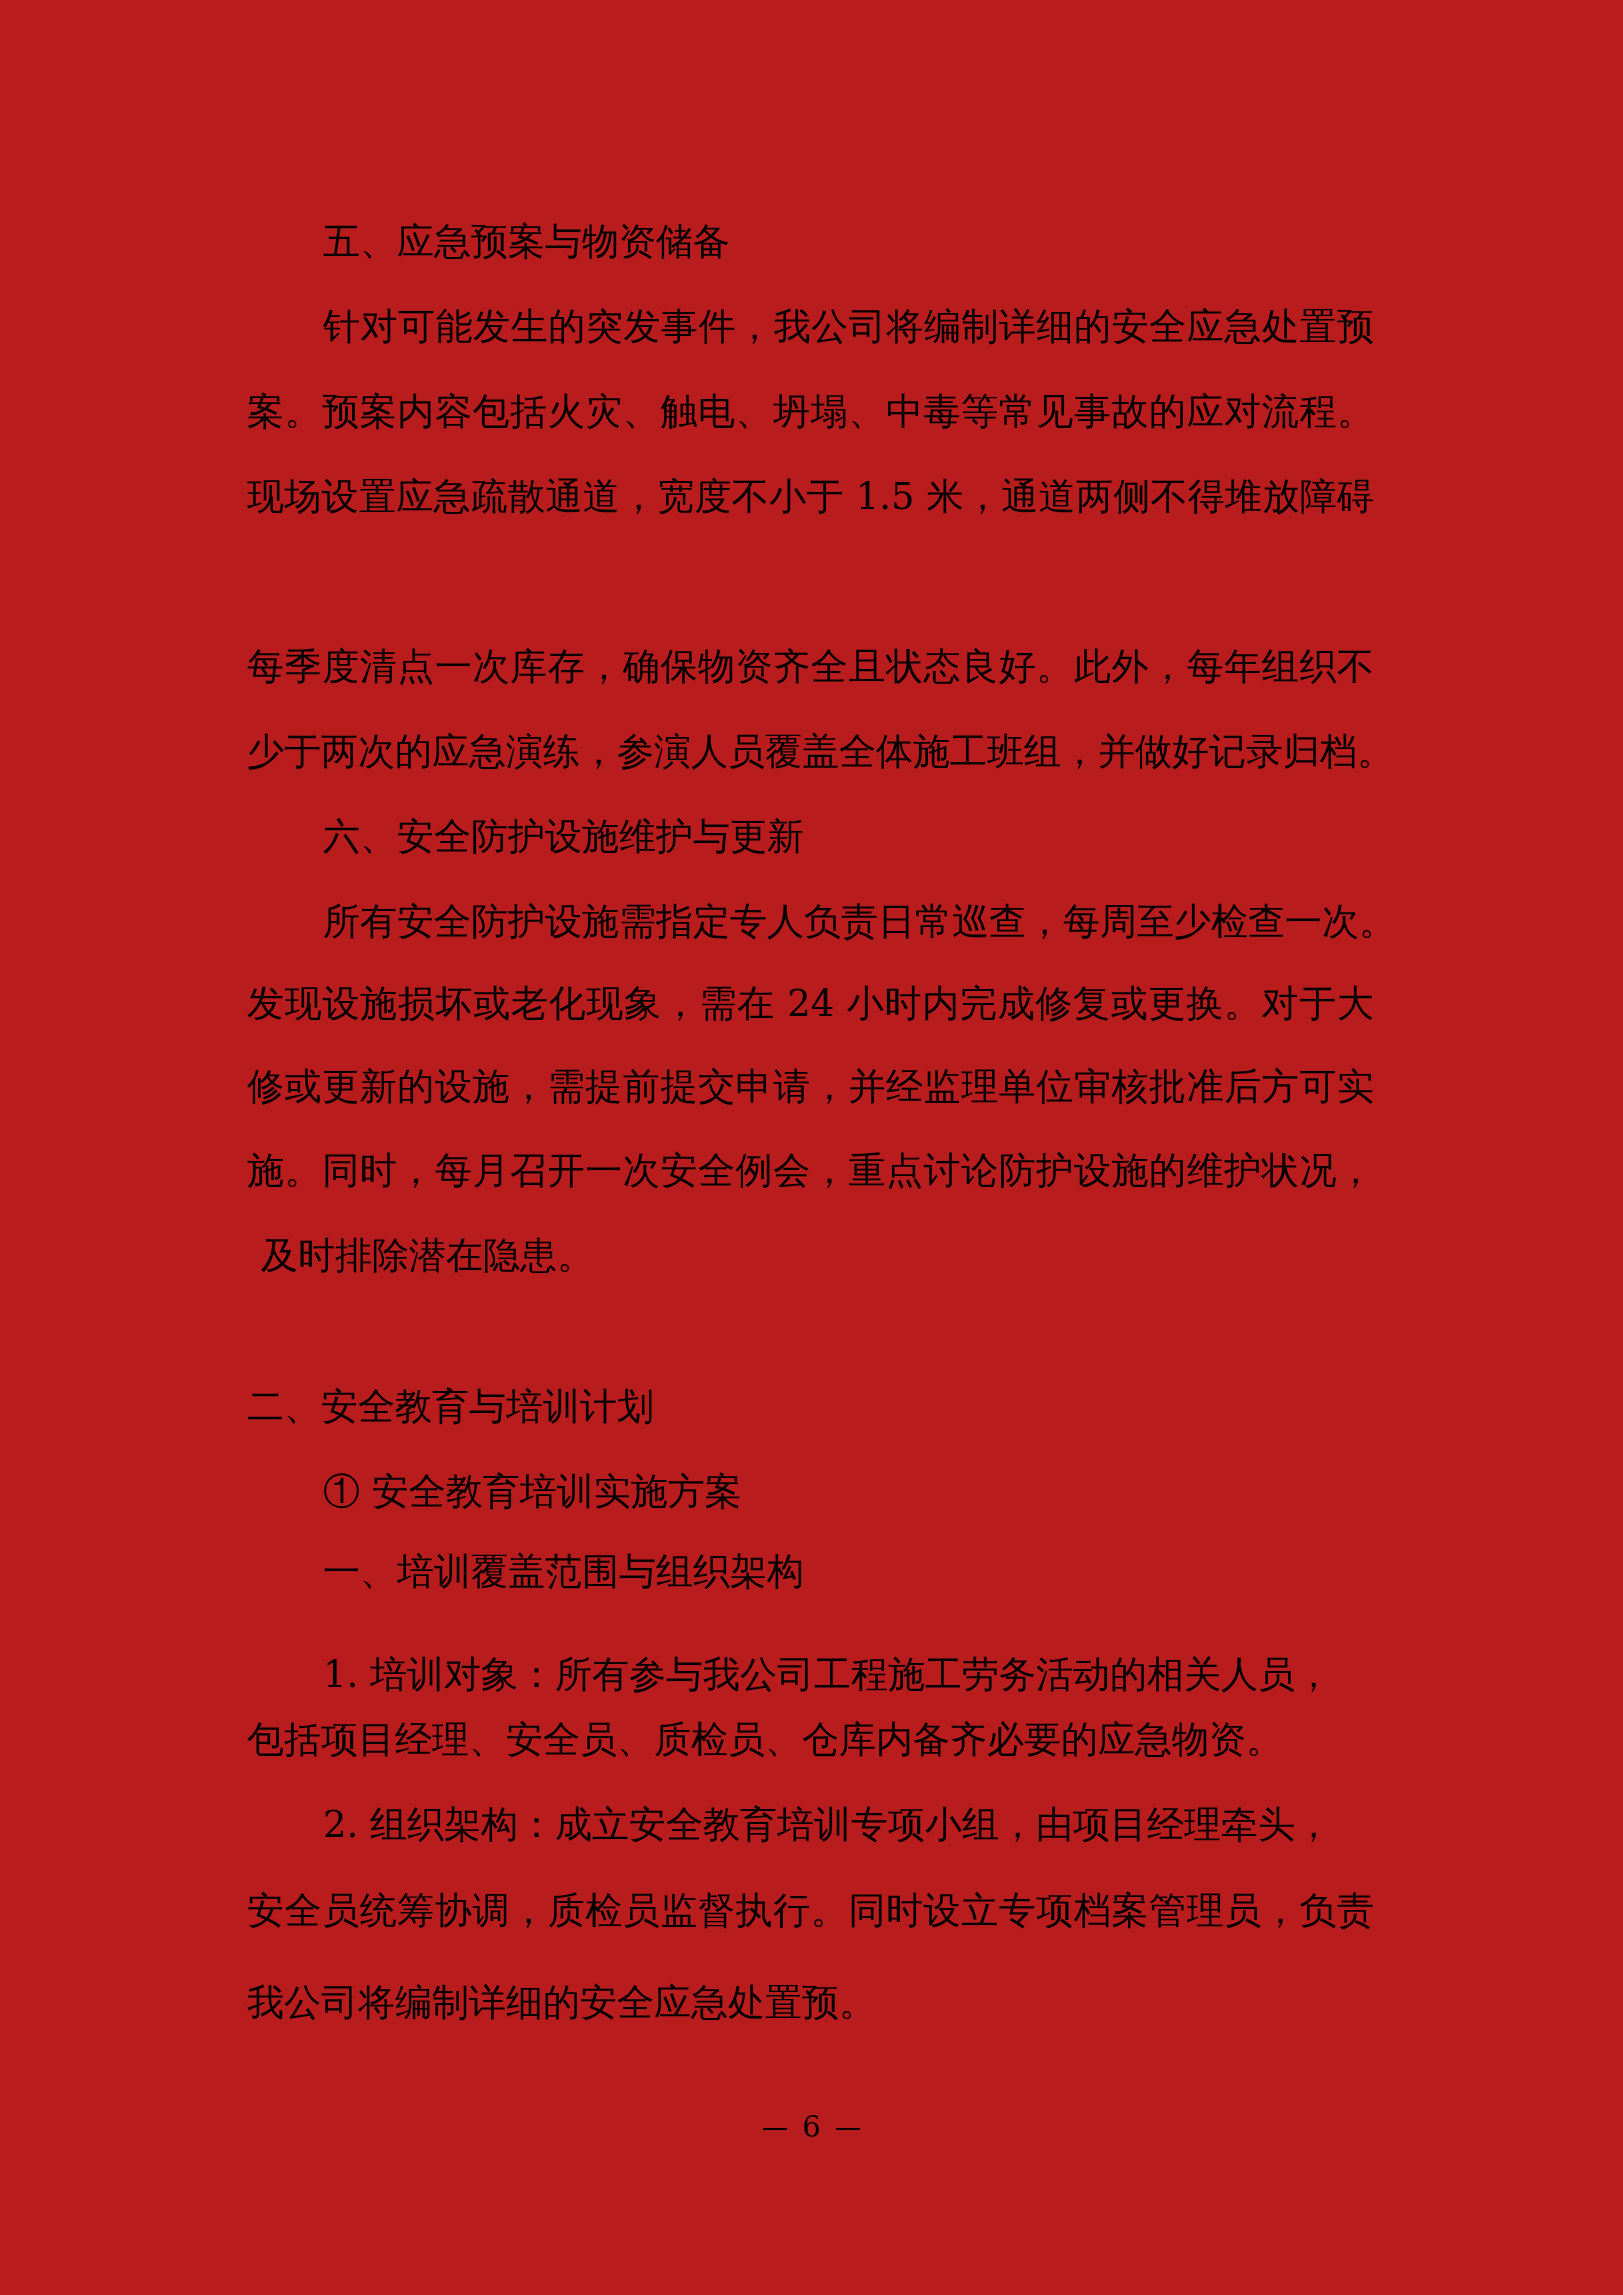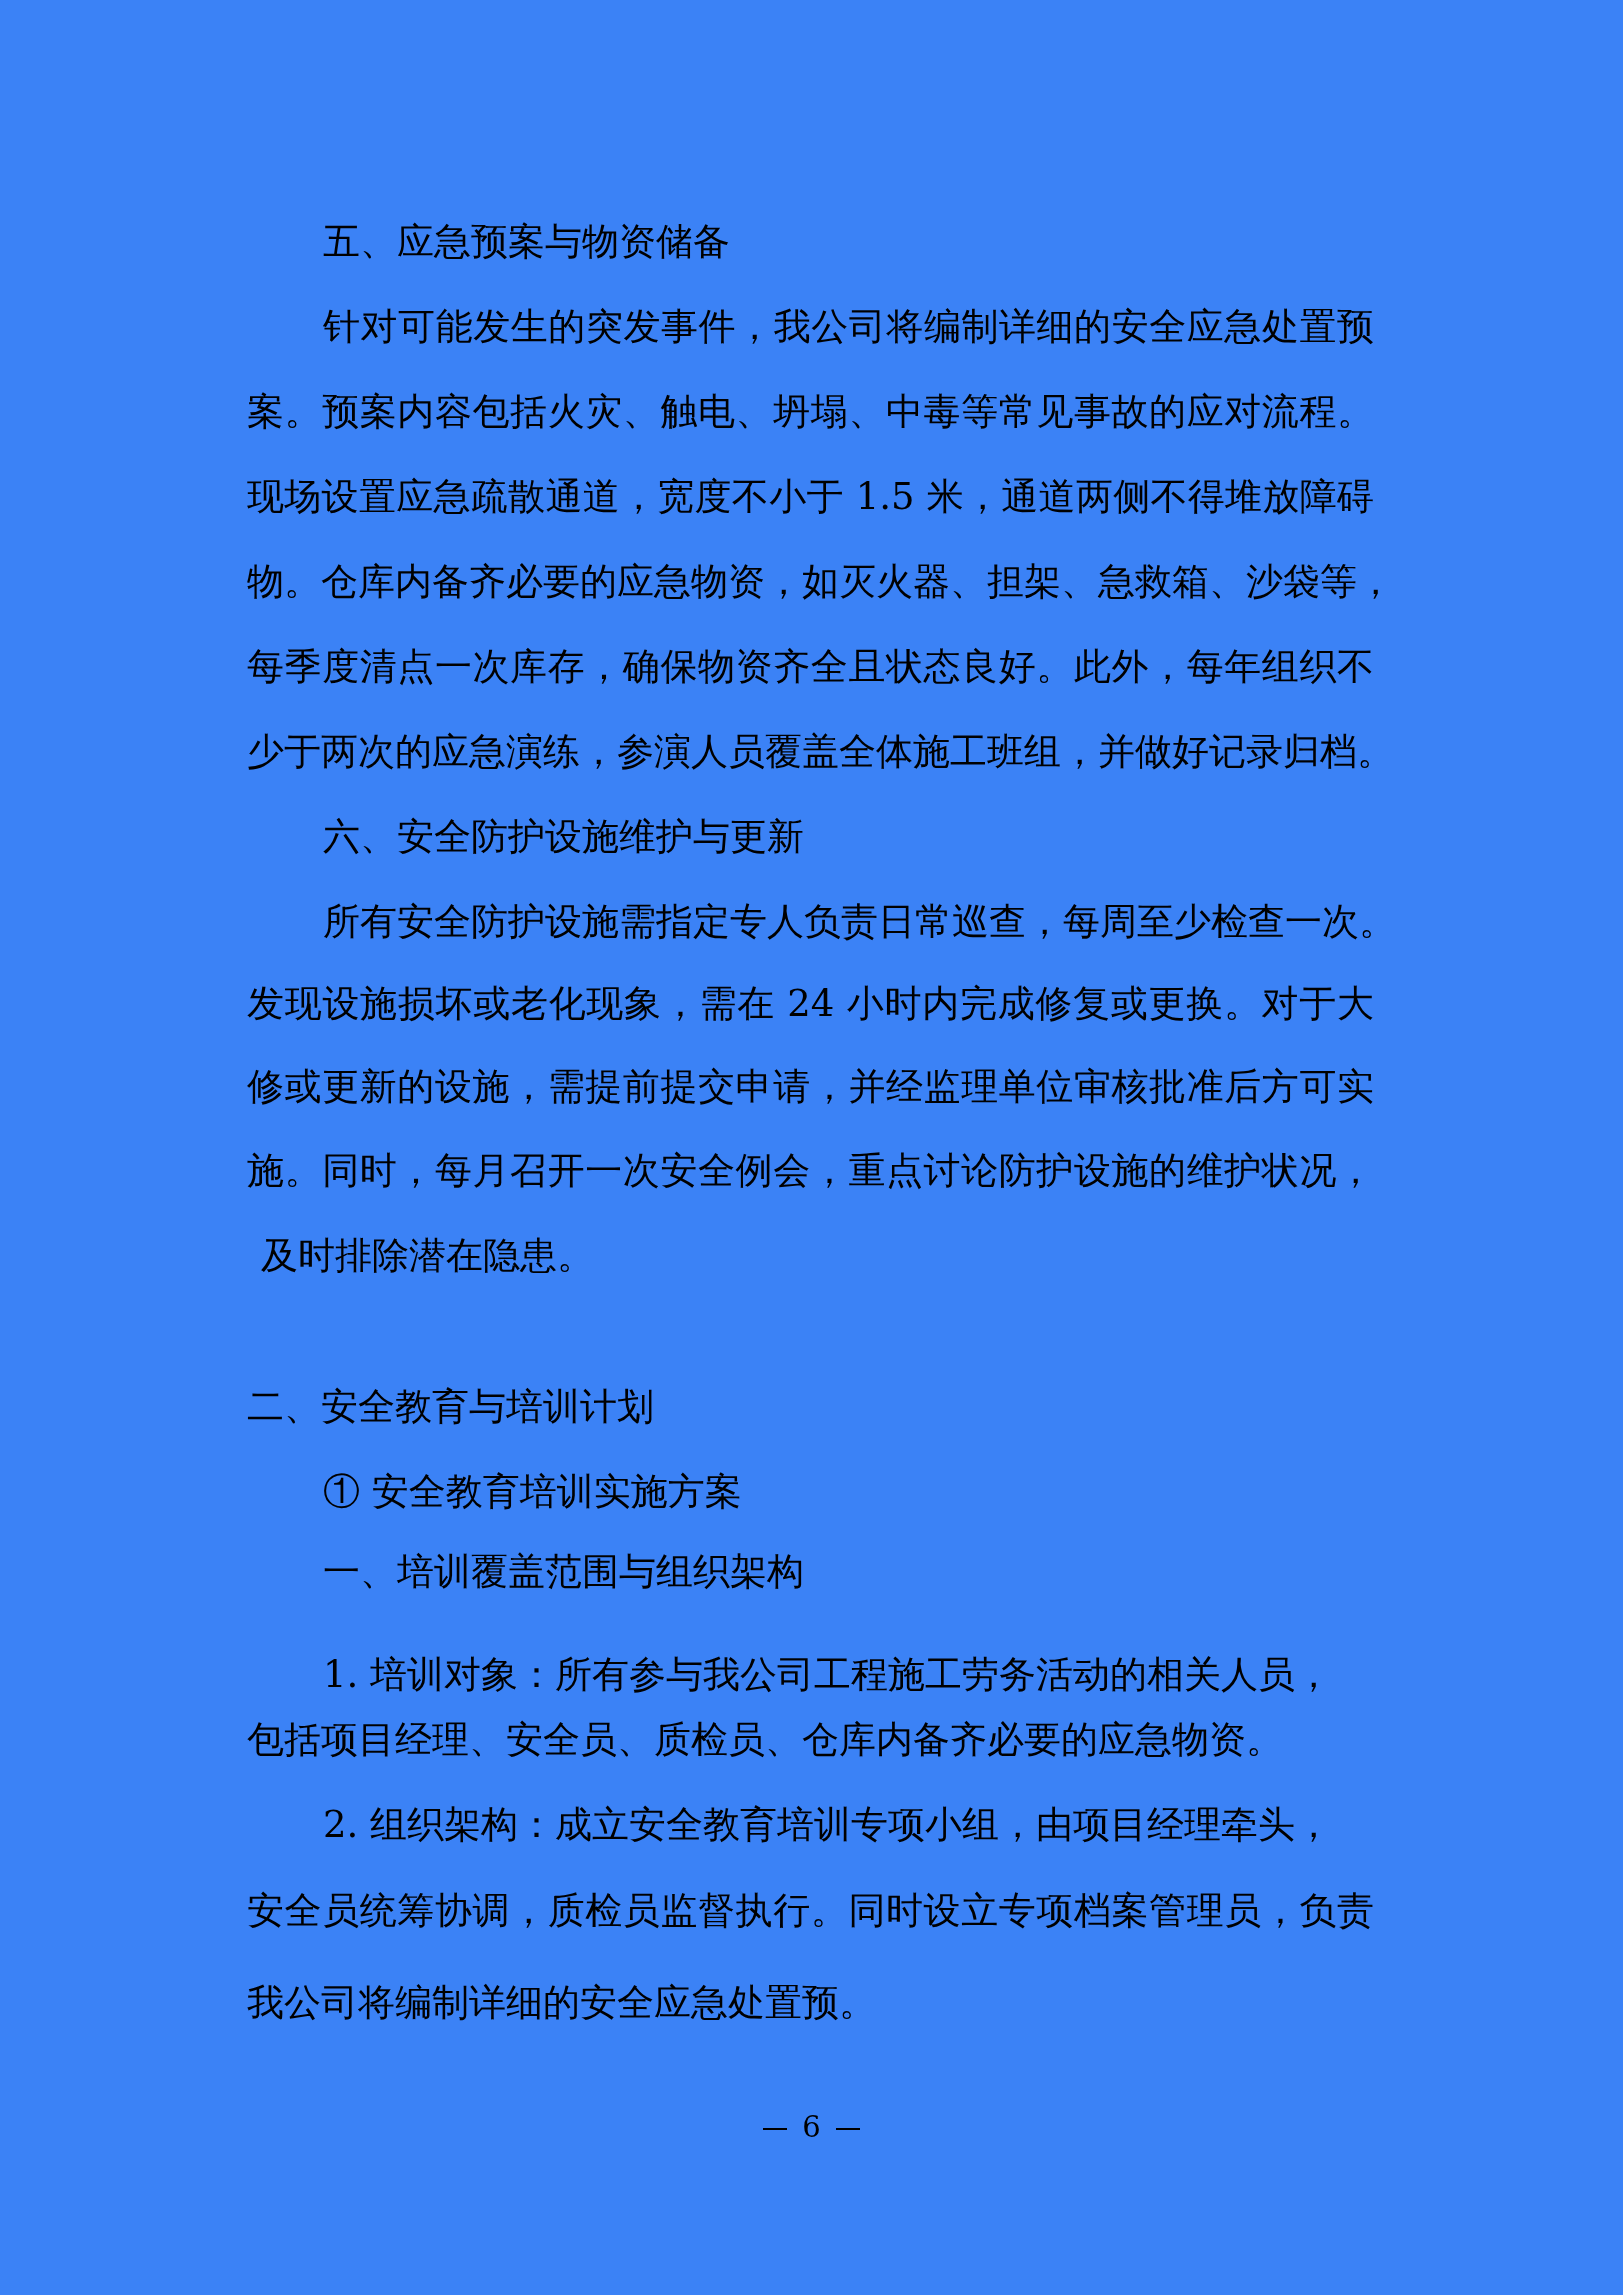--- a/index.html
+++ b/index.html
@@ -13,21 +13,21 @@
       position: relative;
       overflow: hidden;
       font-family: "DejaVu Serif", "Liberation Serif", serif;
       color: #000000;
     }
     .page {
       position: absolute;
       left: 0; top: 0;
       width: 1623px;
       height: 2295px;
-      background: #3b82f6;
+      background: #b91c1c;
     }
     .line {
       position: absolute;
       left: 247px;
       width: 1127px;
       height: 52px;
       line-height: 52px;
       font-size: 37px;
       white-space: nowrap;
       overflow: visible;
@@ -59,21 +59,20 @@
   </style>
 </head>
 <body>
 
 <div class="page">
 
   <div class="line indent left" style="top:216px;">五、应急预案与物资储备</div>
   <div class="line indent just" style="top:301px;">针对可能发生的突发事件，我公司将编制详细的安全应急处置预</div>
   <div class="line just" style="top:386px;">案。预案内容包括火灾、触电、坍塌、中毒等常见事故的应对流程。</div>
   <div class="line just" style="top:471px;">现场设置应急疏散通道，宽度不小于 1.5 米，通道两侧不得堆放障碍</div>
-  <div class="line just" style="top:556px;">物。仓库内备齐必要的应急物资，如灭火器、担架、急救箱、沙袋等，</div>
   <div class="line just" style="top:641px;">每季度清点一次库存，确保物资齐全且状态良好。此外，每年组织不</div>
   <div class="line just" style="top:726px;">少于两次的应急演练，参演人员覆盖全体施工班组，并做好记录归档。</div>
 
   <div class="line indent left" style="top:811px;">六、安全防护设施维护与更新</div>
   <div class="line indent just" style="top:896px;">所有安全防护设施需指定专人负责日常巡查，每周至少检查一次。</div>
   <div class="line just" style="top:978px;">发现设施损坏或老化现象，需在 24 小时内完成修复或更换。对于大</div>
   <div class="line just" style="top:1145px;">施。同时，每月召开一次安全例会，重点讨论防护设施的维护状况，</div>
   <div class="line just" style="top:1061px;">修或更新的设施，需提前提交申请，并经监理单位审核批准后方可实</div>
   <div class="line left" style="top:1230px;margin-left:14px;">及时排除潜在隐患。</div>
 

